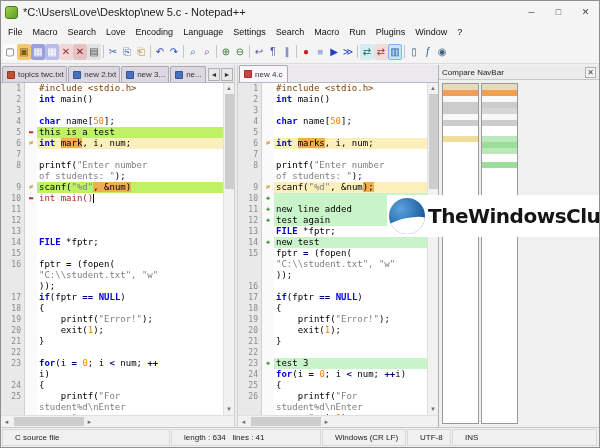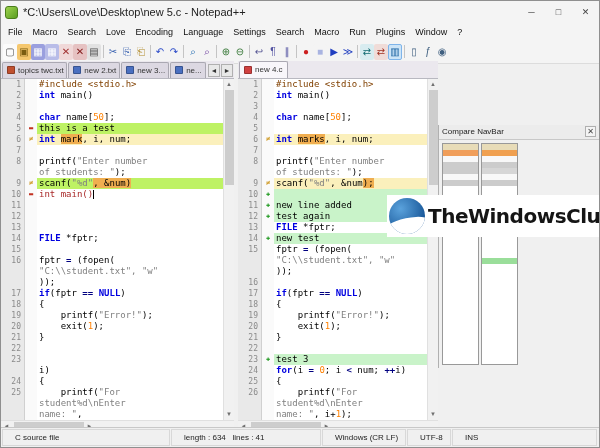--- a/index.html
+++ b/index.html
@@ -17,21 +17,21 @@
   .menubar{height:17px;display:flex;align-items:center;background:#f4f4f4;font-size:9px;color:#111;padding-left:2px;}
   .menu-item{padding:2px 5px;}
   
   .toolbar{height:24px;background:#f4f4f4;border-bottom:1px solid #dcdcdc;display:flex;align-items:center;padding:0 2px;}
   .ticon{width:14px;height:16px;border-radius:2px;display:flex;align-items:center;justify-content:center;
     font-size:10px;border:1px solid transparent;flex:none;}
   .ticon.pressed{border-color:#7eb4ea;}
   .ticon.dis{opacity:.35;}
   .tsep{width:1px;height:13px;background:#c4c4c4;margin:0 2px;flex:none;}
   
-  .main{position:absolute;top:64px;left:0;right:0;bottom:20px;display:flex;background:#f0f0f0;align-items:center;}
+  .main{position:absolute;top:64px;left:0;right:0;bottom:20px;display:flex;background:#f0f0f0;}
   .pane{display:flex;flex-direction:column;background:#fff;}
   #pane-left{width:233px;}
   #pane-right{width:200px;}
   .splitter{width:4px;background:#ececec;border-left:1px solid #d0d0d0;border-right:1px solid #d0d0d0;flex:none;}
   
   .tabbar{height:18px;background:#ebe8ee;display:flex;align-items:flex-end;border-bottom:1px solid #b8b8c0;flex:none;}
   .tabs{display:flex;flex:1;overflow:hidden;height:100%;align-items:flex-end;padding-left:1px;}
   .tab{display:flex;align-items:center;height:16px;padding:0 4px;font-size:8px;color:#333;background:#dcd8e2;
     border:1px solid #aaa8b2;border-bottom:none;border-radius:2px 2px 0 0;margin-right:1px;white-space:nowrap;overflow:hidden;}
   .tab.active{background:#f8f6fa;height:17px;}
@@ -201,21 +201,21 @@
             <div class="row"><span class="gut">15</span><span class="mark"></span><span class="code"></span></div>
             <div class="row"><span class="gut">16</span><span class="mark"></span><span class="code"><span class="p">fptr </span><span class="o">=</span><span class="p"> (fopen(</span></span></div>
             <div class="row"><span class="gut"></span><span class="mark"></span><span class="code"><span class="s">"C:\\student.txt", "w"</span></span></div>
             <div class="row"><span class="gut"></span><span class="mark"></span><span class="code"><span class="p">));</span></span></div>
             <div class="row"><span class="gut">17</span><span class="mark"></span><span class="code"><span class="k">if</span><span class="p">(fptr </span><span class="o">==</span><span class="p"> </span><span class="k">NULL</span><span class="p">)</span></span></div>
             <div class="row"><span class="gut">18</span><span class="mark"></span><span class="code"><span class="p">{</span></span></div>
             <div class="row"><span class="gut">19</span><span class="mark"></span><span class="code"><span class="p">    printf(</span><span class="s">"Error!"</span><span class="p">);</span></span></div>
             <div class="row"><span class="gut">20</span><span class="mark"></span><span class="code"><span class="p">    exit(</span><span class="num">1</span><span class="p">);</span></span></div>
             <div class="row"><span class="gut">21</span><span class="mark"></span><span class="code"><span class="p">}</span></span></div>
             <div class="row"><span class="gut">22</span><span class="mark"></span><span class="code"></span></div>
-            <div class="row"><span class="gut">23</span><span class="mark"></span></div>
+            <div class="row"><span class="gut">23</span><span class="mark"></span><span class="code"><span class="k">for</span><span class="p">(i </span><span class="o">=</span><span class="p"> </span><span class="num">0</span><span class="p">; i </span><span class="o">&lt;</span><span class="p"> num; </span><span class="o">++</span></span></div>
             <div class="row"><span class="gut"></span><span class="mark"></span><span class="code"><span class="p">i)</span></span></div>
             <div class="row"><span class="gut">24</span><span class="mark"></span><span class="code"><span class="p">{</span></span></div>
             <div class="row"><span class="gut">25</span><span class="mark"></span><span class="code"><span class="p">    printf(</span><span class="s">"For</span></span></div>
             <div class="row"><span class="gut"></span><span class="mark"></span><span class="code"><span class="s">student%d\nEnter</span></span></div>
             <div class="row"><span class="gut"></span><span class="mark"></span><span class="code"><span class="s">name: "</span><span class="p">,</span></span></div>
           </div>
         <div class="vscroll">
           <span class="sarrow">▲</span>
           <div class="vthumb"></div>
           <span class="sarrow bottom">▼</span>

